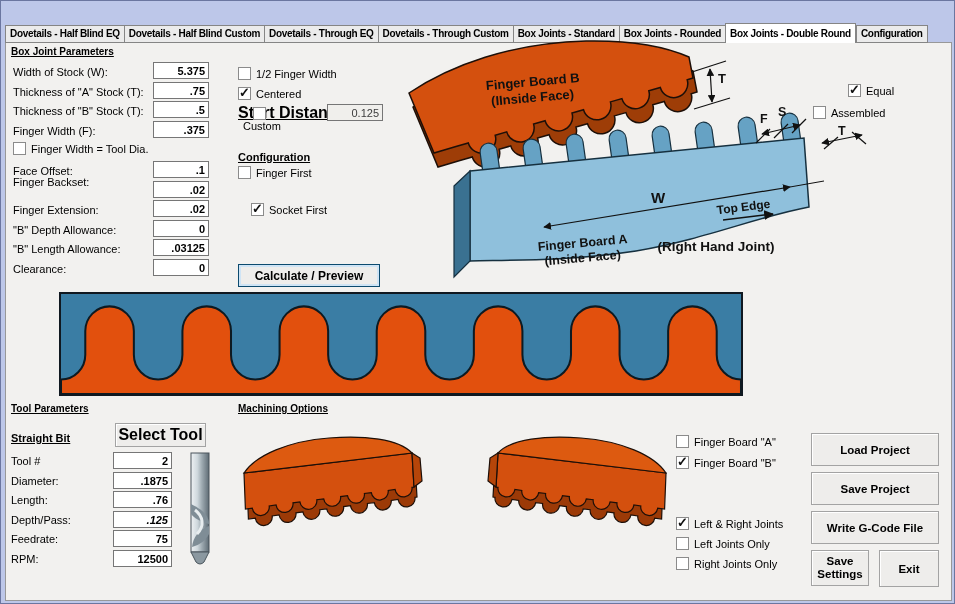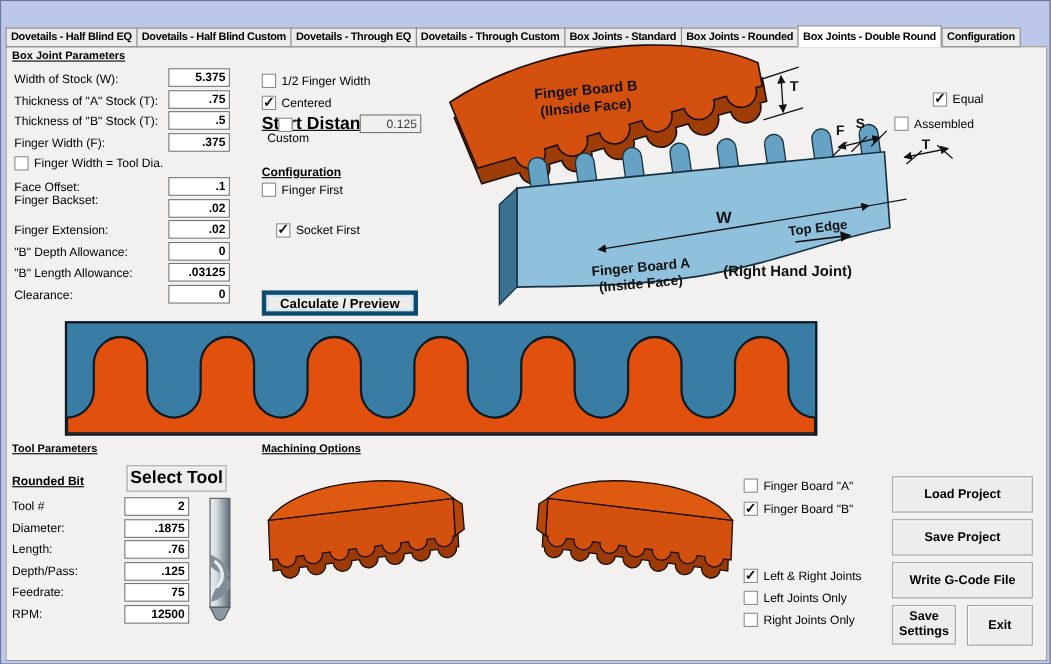--- a/index.html
+++ b/index.html
@@ -33,21 +33,21 @@
     font-family:"Liberation Sans",sans-serif;font-size:11px;font-weight:bold;text-align:right;padding:0 3px 0 1px;z-index:4;}
   .fld.disabled{background:#f0efec;color:#3c3c3c;}
   .cb{position:absolute;display:flex;align-items:center;z-index:4;cursor:default;}
   .cbx{width:13px;height:13px;background:#fff;border:1px solid #8b8b8b;box-sizing:border-box;position:relative;flex:none;}
   .cbx.checked::after{content:"\2713";position:absolute;left:0px;top:-3px;font-size:13px;font-weight:bold;color:#111;}
   .cbl{margin-left:5px;white-space:nowrap;}
   .btn{position:absolute;background:#eeedeb;border:1px solid #a3a3a3;box-sizing:border-box;
     font-family:"Liberation Sans",sans-serif;font-weight:bold;font-size:11.5px;color:#000;
     display:flex;align-items:center;justify-content:center;text-align:center;z-index:4;
     box-shadow:inset 1px 1px 0 #ffffff;}
-  .btn.focus{border:4px solid #0c4a6e;box-shadow:inset 0 0 0 2px #cfe4f5;}
+  .btn.focus{border:1px solid #0c4a6e;box-shadow:inset 0 0 0 2px #cfe4f5;}
   .preview{position:absolute;left:58px;top:291px;width:684px;height:104px;border:2px solid #101820;box-sizing:border-box;background:#3a7da4;z-index:4;}
   svg text{font-family:"Liberation Sans",sans-serif;}
 </style>
 </head>
 <body>
 
 <div class="window">
 
 
   <div class="tabs">
@@ -189,31 +189,31 @@
     </g>
   </svg>
 
   <div class="preview">
     <svg width="680" height="100" viewBox="0 0 672 97" preserveAspectRatio="none">
       <path fill="#e2500d" stroke="#0d1a22" stroke-width="2" d="M0,97 L0,83 A24 24 0 0 0 24,59 L24,36 A24 24 0 0 1 72,36 L72,59 A24 24 0 0 0 120,59 L120,36 A24 24 0 0 1 168,36 L168,59 A24 24 0 0 0 216,59 L216,36 A24 24 0 0 1 264,36 L264,59 A24 24 0 0 0 312,59 L312,36 A24 24 0 0 1 360,36 L360,59 A24 24 0 0 0 408,59 L408,36 A24 24 0 0 1 456,36 L456,59 A24 24 0 0 0 504,59 L504,36 A24 24 0 0 1 552,36 L552,59 A24 24 0 0 0 600,59 L600,36 A24 24 0 0 1 648,36 L648,59 A24 24 0 0 0 672,83 L672,97 Z"></path>
     </svg>
   </div>
 
   <div class="heading" style="left:10px;top:402px;">Tool Parameters</div>
-  <div class="heading" style="left:10px;top:431px;font-size:11px;">Rounded Bit</div>
+  <div class="heading" style="left:10px;top:431px;font-size:11px;">Straight Bit</div>
   <div class="btn" style="left:114px;top:422px;width:91px;height:24px;font-size:16px;">Select Tool</div>
 
   <div class="lbl" style="left:10px;top:454px;">Tool #</div>
   <input class="fld" style="left: 112px; top: 451px; width: 59px;" value="2">
   <div class="lbl" style="left:10px;top:474px;">Diameter:</div>
   <input class="fld" style="left: 112px; top: 471px; width: 59px;" value=".1875">
   <div class="lbl" style="left:10px;top:493px;">Length:</div>
   <input class="fld" style="left: 112px; top: 490px; width: 59px;" value=".76">
   <div class="lbl" style="left:10px;top:513px;">Depth/Pass:</div>
-  <input class="fld" style="left: 112px; top: 510px; width: 59px;" value=".125">
+  <input class="fld" style="left: 112px; top: 510px; width: 59px; font-style: italic;" value=".125">
   <div class="lbl" style="left:10px;top:532px;">Feedrate:</div>
   <input class="fld" style="left: 112px; top: 529px; width: 59px;" value="75">
   <div class="lbl" style="left:10px;top:552px;">RPM:</div>
   <input class="fld" style="left: 112px; top: 549px; width: 59px;" value="12500">
 
   <svg class="abs" style="left:184px;top:451px;z-index:4;" width="30" height="114" viewBox="0 0 30 114">
     <defs>
       <linearGradient id="bitg" x1="0" y1="0" x2="1" y2="0">
         <stop offset="0" stop-color="#eef1f3"></stop>
         <stop offset="0.35" stop-color="#cfd8dd"></stop>

